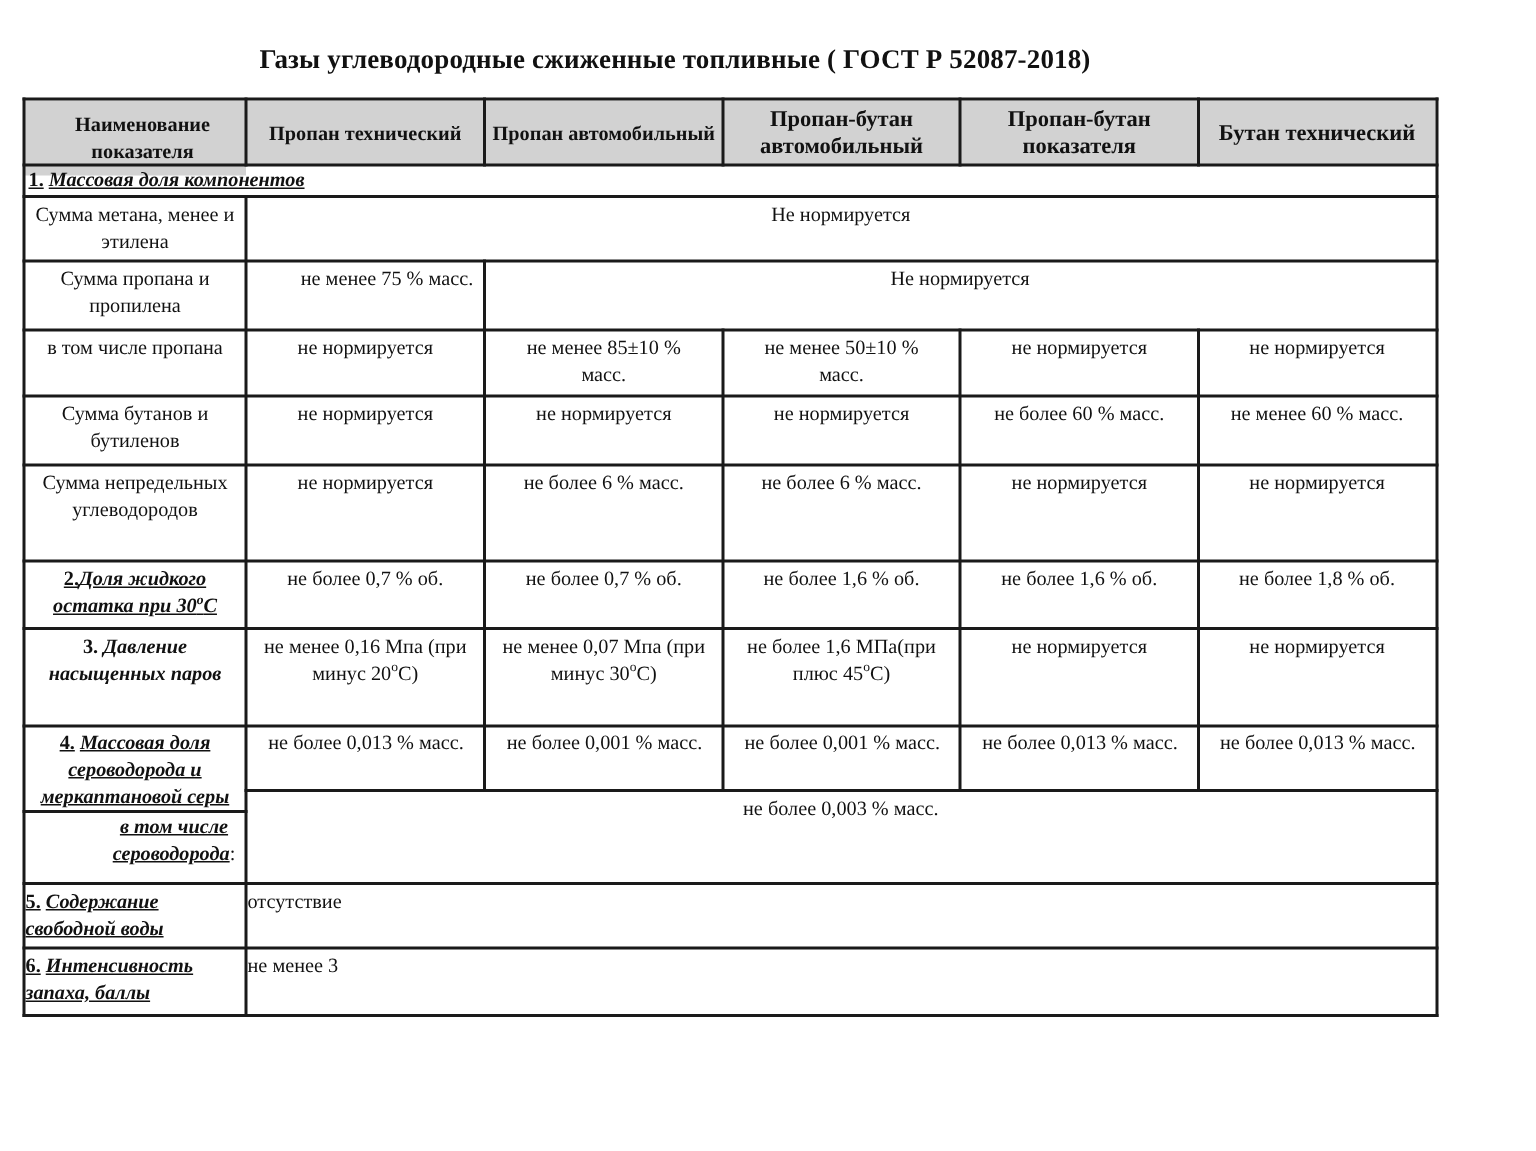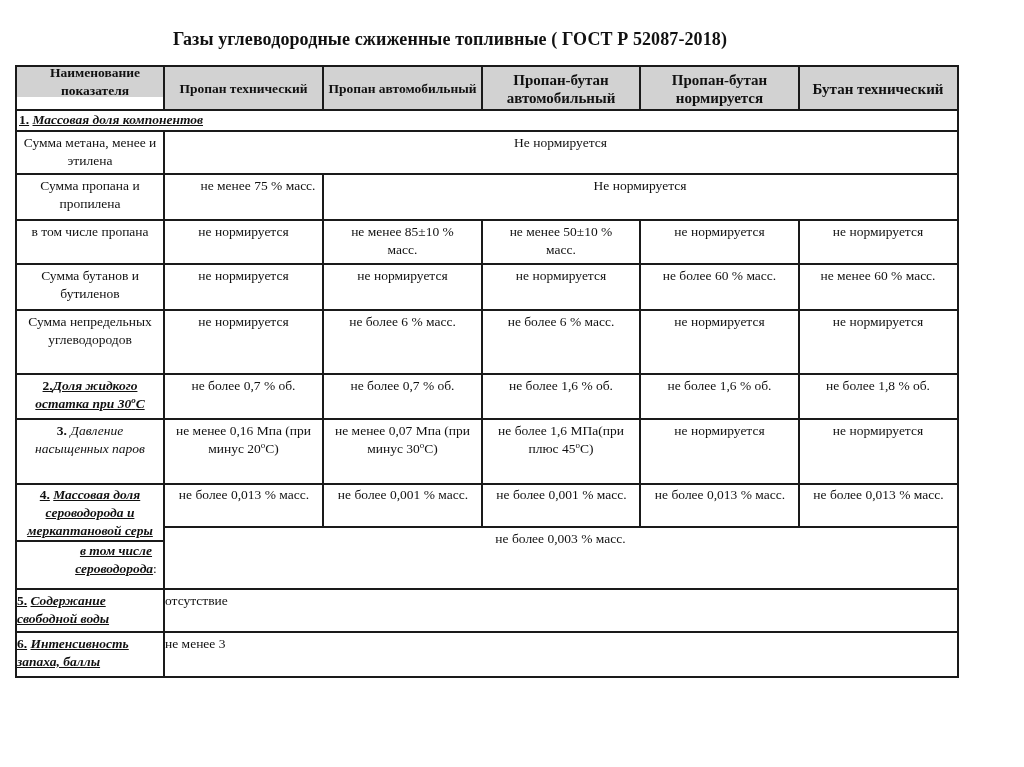--- a/index.html
+++ b/index.html
@@ -19,25 +19,25 @@
   .num { font-weight: bold; text-decoration: underline; font-style: normal; }
   .hline { position: absolute; height: 2px; background: #1a1a1a; }
   .vline { position: absolute; width: 2px; background: #1a1a1a; }
   sup { font-size: 9px; line-height: 0; }
 </style>
 </head>
 <body>
 
 <div class="title"><span>Газы углеводородные сжиженные топливные ( ГОСТ Р 52087-2018)</span></div>
 
-<div class="cell hdr small" style="left:16px;top:67px;width:148px;height:30px;padding-left:13px;">Наименование показателя</div>
+<div class="cell hdr small" style="left:16px;top:67px;width:148px;height:50px;padding-left:13px;">Наименование показателя</div>
 <div class="cell hdr small" style="left:164px;top:67px;width:159px;height:43px;">Пропан технический</div>
 <div class="cell hdr small" style="left:323px;top:67px;width:159px;height:43px;">Пропан автомобильный</div>
 <div class="cell hdr big" style="left:482px;top:67px;width:158px;height:43px;">Пропан-бутан автомобильный</div>
-<div class="cell hdr big" style="left:640px;top:67px;width:159px;height:43px;">Пропан-бутан нормируется</div>
+<div class="cell hdr big" style="left:640px;top:67px;width:159px;height:43px;">Пропан-бутан показателя</div>
 <div class="cell hdr big" style="left:799px;top:67px;width:158px;height:43px;">Бутан технический</div>
 
 <div class="cell left" style="left:16px;top:110px;width:900px;height:21px;padding-top:1px;">
   <span class="num">1.</span>
   <span class="biu">Массовая доля компонентов</span>
 </div>
 
 <div class="cell" style="left:16px;top:132px;width:148px;height:42px;">Сумма метана, менее и этилена</div>
 <div class="cell" style="left:164px;top:132px;width:793px;height:42px;">Не нормируется</div>
 
@@ -70,21 +70,21 @@
   <span class="num">2.</span><span class="biu"><span>Доля жидкого остатка при 30</span><sup>o</sup><span>С</span></span>
 </div>
 <div class="cell" style="left:164px;top:375px;width:159px;height:44px;">не более 0,7 % об.</div>
 <div class="cell" style="left:323px;top:375px;width:159px;height:44px;">не более 0,7 % об.</div>
 <div class="cell" style="left:482px;top:375px;width:158px;height:44px;">не более 1,6 % об.</div>
 <div class="cell" style="left:640px;top:375px;width:159px;height:44px;">не более 1,6 % об.</div>
 <div class="cell" style="left:799px;top:375px;width:158px;height:44px;">не более 1,8 % об.</div>
 
 <div class="cell" style="left:16px;top:420px;width:148px;height:64px;">
   <span style="font-weight:bold;">3.</span>
-  <span style="font-weight:normal;font-style:italic;">Давление насыщенных паров</span>
+  <span style="font-weight:bold;font-style:italic;">Давление насыщенных паров</span>
 </div>
 <div class="cell" style="left:164px;top:420px;width:159px;height:64px;padding:2px 12px 0 12px;"><span>не менее 0,16 Мпа (при минус 20</span><sup>o</sup><span>С)</span></div>
 <div class="cell" style="left:323px;top:420px;width:159px;height:64px;padding:2px 12px 0 12px;"><span>не менее 0,07 Мпа (при минус 30</span><sup>o</sup><span>С)</span></div>
 <div class="cell" style="left:482px;top:420px;width:158px;height:64px;padding:2px 1px 0 1px;"><span>не более 1,6 МПа(при плюс 45</span><sup>o</sup><span>С)</span></div>
 <div class="cell" style="left:640px;top:420px;width:159px;height:64px;">не нормируется</div>
 <div class="cell" style="left:799px;top:420px;width:158px;height:64px;">не нормируется</div>
 
 <div class="cell" style="left:16px;top:485px;width:148px;height:56px;padding:1px 0 0 0;">
   <span class="num">4.</span> <span class="biu">Массовая доля сероводорода и меркаптановой серы</span>
 </div>

